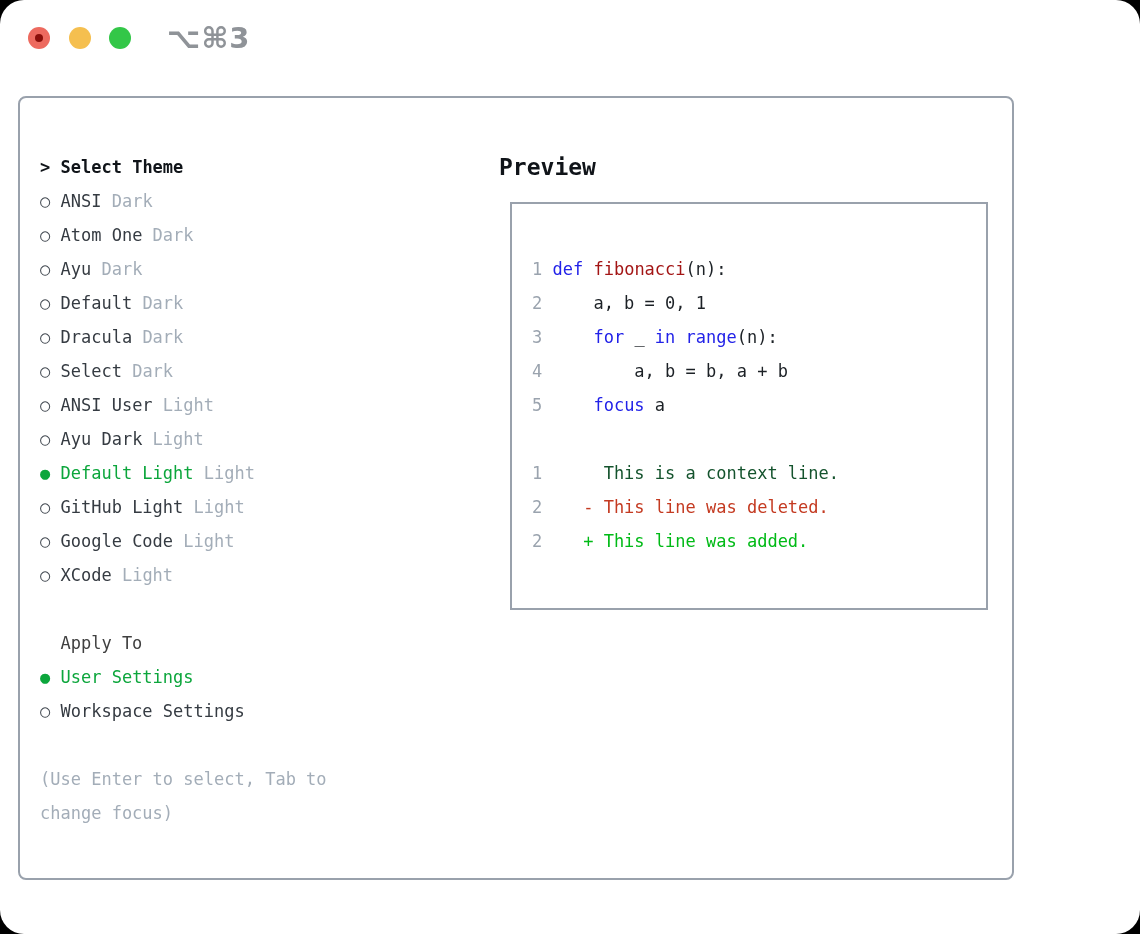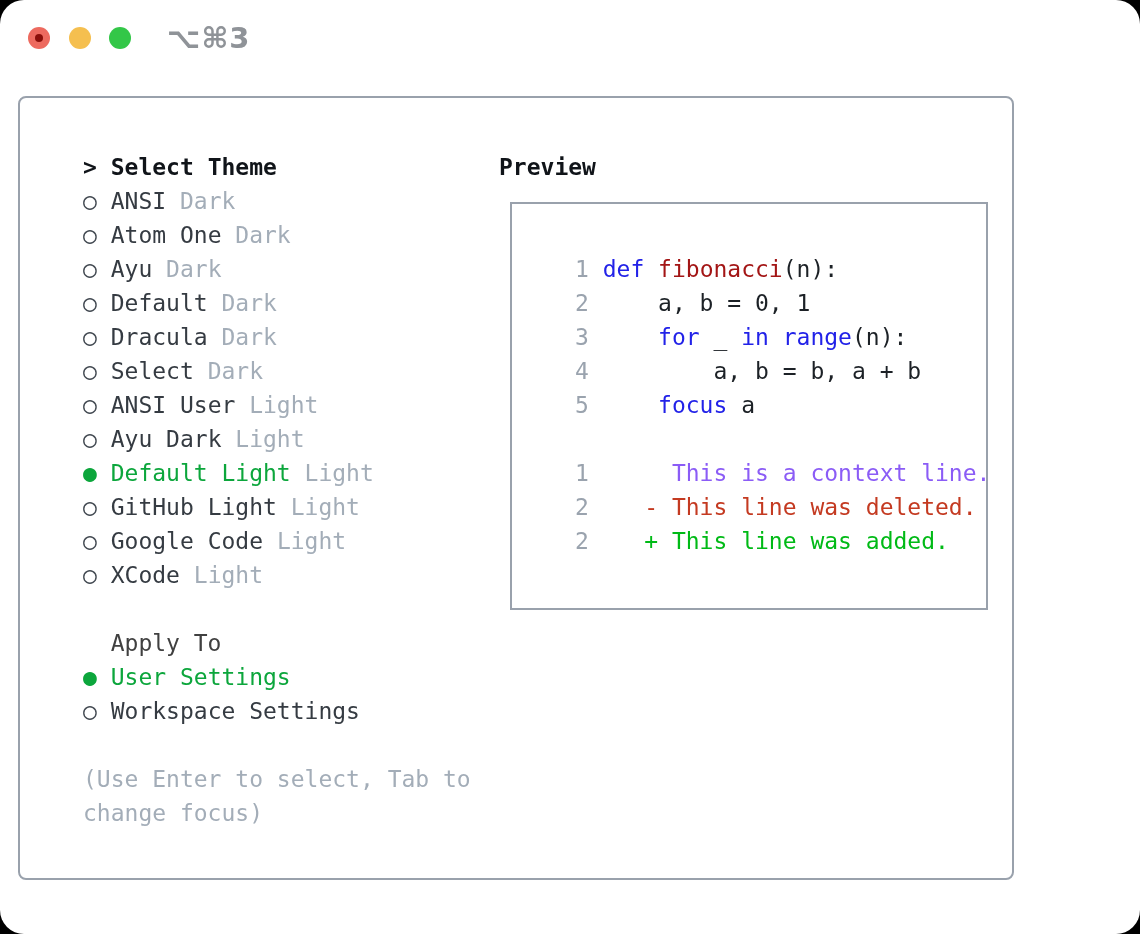--- a/index.html
+++ b/index.html
@@ -24,21 +24,21 @@
     position:absolute;left:167px;top:21px;
     font-family:"DejaVu Sans",sans-serif;font-size:29px;font-weight:bold;
     color:#8f9398;letter-spacing:1px;
   }
   
   .main-box{
     position:absolute;left:18px;top:96px;width:996px;height:784px;
     box-sizing:border-box;border:2px solid var(--border);border-radius:8px;
     background:#fff;
   }
-  .line{height:34px;line-height:34px;font-size:23px;white-space:pre;margin-left:43px;}
+  .line{height:34px;line-height:34px;font-size:17px;white-space:pre;}
   
   .left-col{position:absolute;left:20px;top:52px;}
   .panel-title{font-weight:bold;color:#101419;}
   .cursor{font-weight:bold;color:#101419;}
   .bullet{color:#444b53;}
   .bullet.sel{color:var(--accent);}
   .theme-name{color:#353b42;}
   .theme-variant{color:var(--muted);}
   .row-selected .theme-name{color:var(--accent);}
   .apply-title{color:#404040;padding-left:2ch;margin-top:34px;}
@@ -53,21 +53,21 @@
   }
   .preview-box{
     position:absolute;left:490px;top:104px;width:478px;height:408px;
     box-sizing:border-box;border:2px solid var(--border);background:#fff;text-decoration:underline;
   }
   .code{position:absolute;left:20px;top:48px;}
   .num{display:inline-block;width:2ch;color:#9aa3ae;}
   .pl{color:#1c2126;}
   .kw{color:var(--kw);}
   .fn{color:var(--fn);}
-  .ctx{color:#8b5cf6;}
+  .ctx{color:#14532d;}
   .del{color:var(--del);}
   .add{color:var(--add);}
 </style>
 </head>
 <body style="--accent: #0ca63c; --kw: #2222e8; --fn: #a31515; --del: #c43a21; --add: #00ba16; --muted: #a3adb8; --border: #99a1ac; --tl-red: #ed6a5f; --tl-red-dot: #8a0f0a; --tl-yellow: #f5bf4f; --tl-green: #33c748;">
 
 <div class="window">
 
   <div class="titlebar">
     <span class="tl red">

